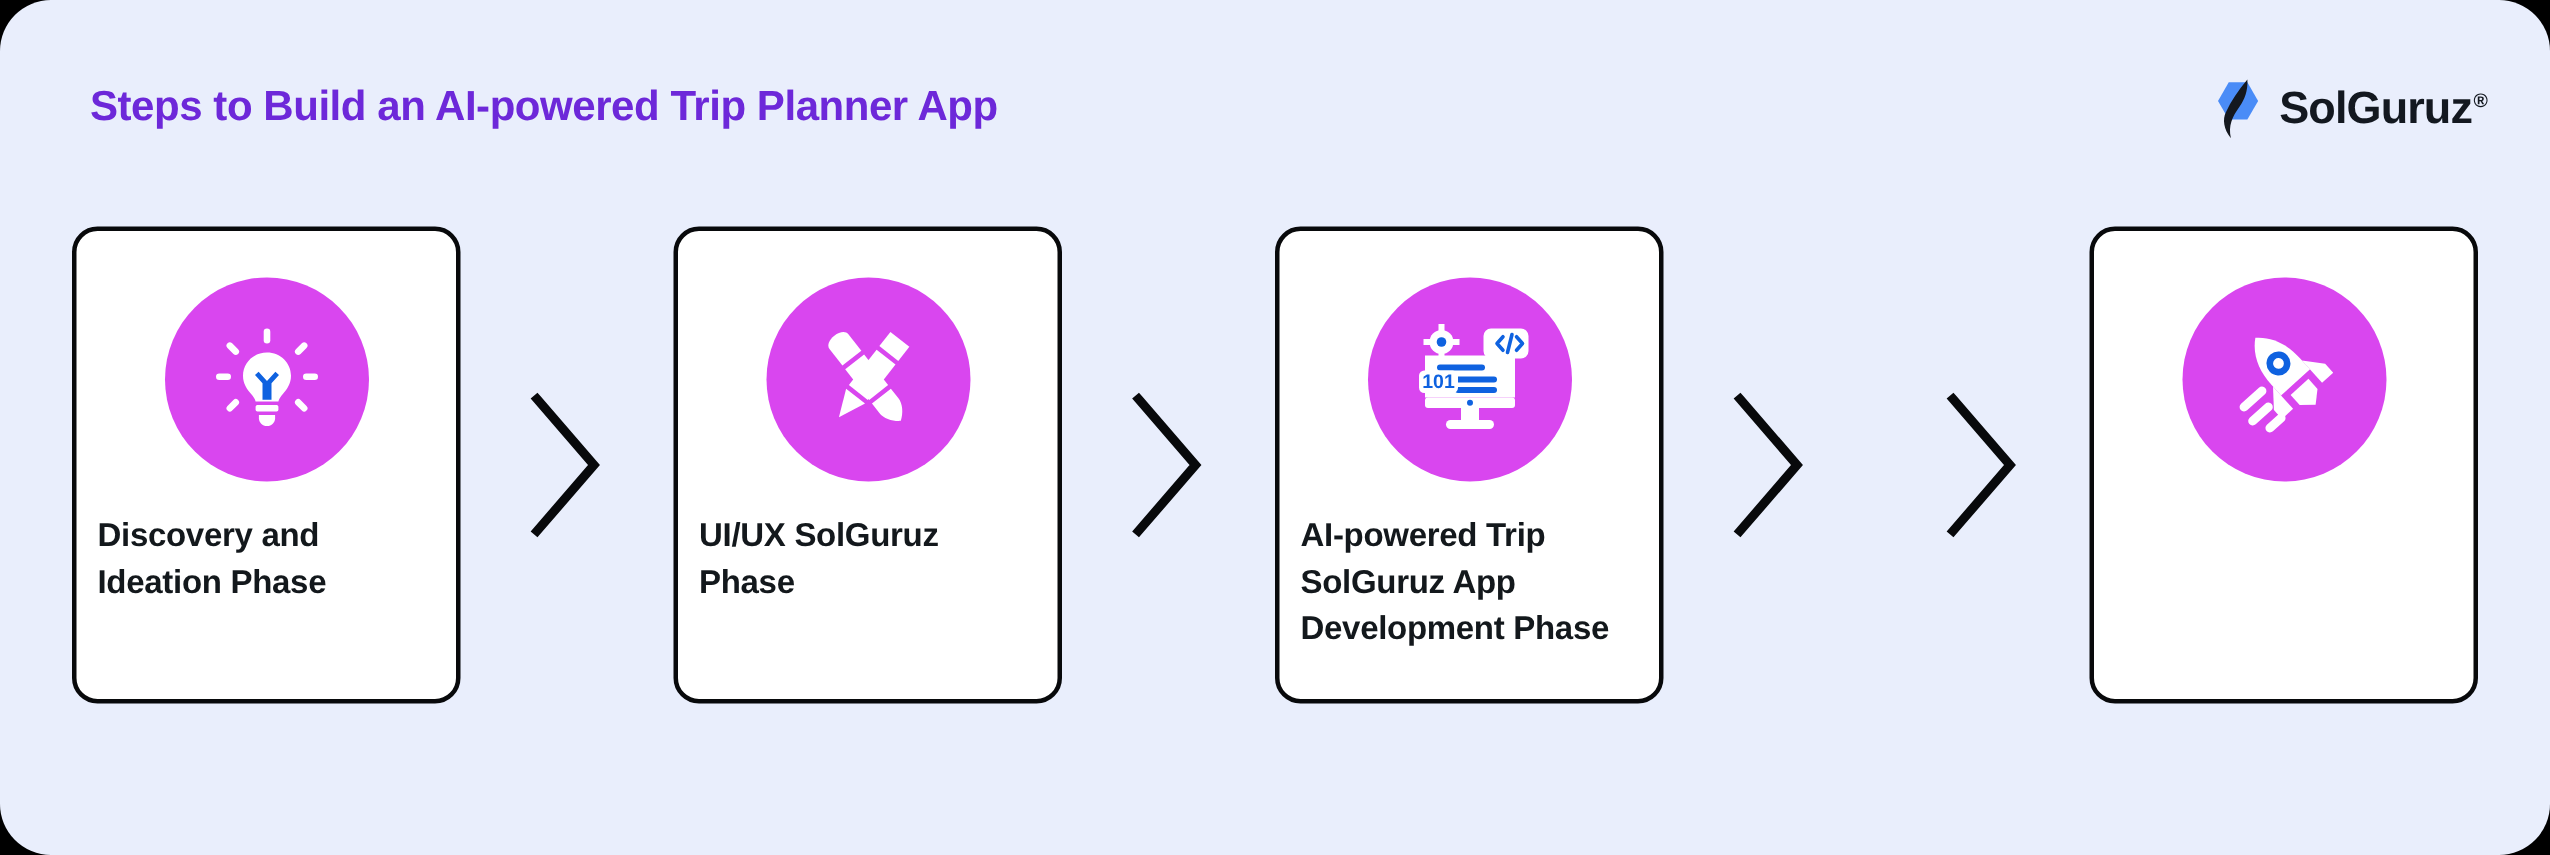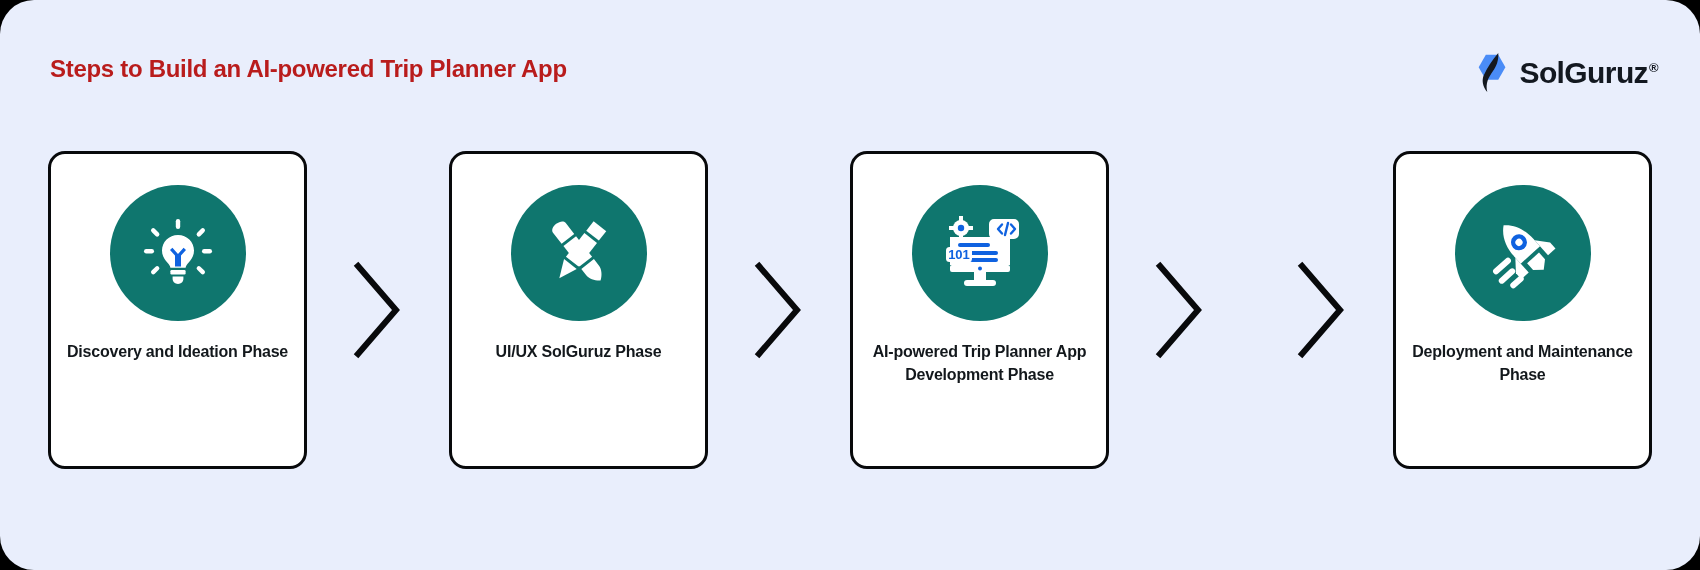--- a/index.html
+++ b/index.html
@@ -35,26 +35,26 @@
   .header {
     position: absolute;
     left: 0;
     top: 0;
     width: 100%;
     height: 140px;
   }
 
   .page-title {
     position: absolute;
-    left: 50px;
+    left: 60px;
     top: 55px;
-    font-size: 24px;
+    font-size: 28px;
     font-weight: bold;
     letter-spacing: -0.3px;
-    color: #b91c1c;
+    color: #6d28d9;
     white-space: nowrap;
   }
 
   .brand-logo {
     position: absolute;
     right: 42px;
     top: 52px;
     display: flex;
     align-items: center;
     gap: 6px;
@@ -106,37 +106,37 @@
     flex-direction: column;
     align-items: center;
     padding-top: 31px;
     z-index: 2;
   }
 
   .step-icon-circle {
     width: 136px;
     height: 136px;
     border-radius: 50%;
-    background: #0f766e;
+    background: #d946ef;
     display: flex;
     align-items: center;
     justify-content: center;
     flex: 0 0 136px;
   }
 
   .step-icon-circle svg { display: block; }
 
   .step-label {
     margin-top: 20px;
     padding: 0 14px;
-    font-size: 16px;
+    font-size: 22px;
     font-weight: bold;
     line-height: 1.42;
     color: #13181c;
-    text-align: center;
+    text-align: left;
     letter-spacing: -0.2px;
   }
 
   
   .connector {
     position: relative;
     flex: 1 1 auto;
     align-self: center;
     height: 318px;
     display: flex;
@@ -238,21 +238,21 @@
             <circle cx="23" cy="17" r="8"></circle>
             <circle cx="23" cy="17" r="3.2" fill="#0f62e0"></circle>
             <rect x="21" y="5" width="4" height="5"></rect>
             <rect x="21" y="24" width="4" height="5"></rect>
             <rect x="11" y="15" width="5" height="4"></rect>
             <rect x="30" y="15" width="5" height="4"></rect>
             <path d="M56 8h20a5 5 0 0 1 5 5v10a5 5 0 0 1-5 5h-9l-6 6v-6h-5a5 5 0 0 1-5-5V13a5 5 0 0 1 5-5z"></path>
             <path d="M64 13.5l-4 4.5 4 4.5M73 13.5l4 4.5-4 4.5M70 12l-3 12" stroke="#0f62e0" stroke-width="2.4" fill="none" stroke-linecap="round" stroke-linejoin="round"></path>
           </svg>
         </div>
-        <div class="step-label">AI-powered Trip Planner App Development Phase</div>
+        <div class="step-label">AI-powered Trip SolGuruz App Development Phase</div>
       </div>
 
       <div class="connector">
         <svg width="44" height="96" viewBox="0 0 44 96">
           <path d="M2 4 L40 48 L2 92" fill="none" stroke="#08090b" stroke-width="6" stroke-linecap="square"></path>
         </svg>
       </div>
 
 
       <div class="connector">
@@ -270,18 +270,17 @@
               <circle cx="44" cy="29" r="3.6"></circle>
               <path d="M31 38l-10 12v8h10z"></path>
               <path d="M57 38l10 12v8H57z"></path>
               <path d="M36 50h16v9l-8 7-8-7z"></path>
             </g>
             <rect x="10" y="52" width="22" height="6" rx="3" transform="rotate(-42 21 55)"></rect>
             <rect x="16" y="62" width="20" height="6" rx="3" transform="rotate(-42 26 65)"></rect>
             <rect x="28" y="68" width="16" height="6" rx="3" transform="rotate(-42 36 71)"></rect>
           </svg>
         </div>
-        <div class="step-label">Deployment and Maintenance Phase</div>
       </div>
 
     </div>
   </div>
 </div>
 
 </body></html>

